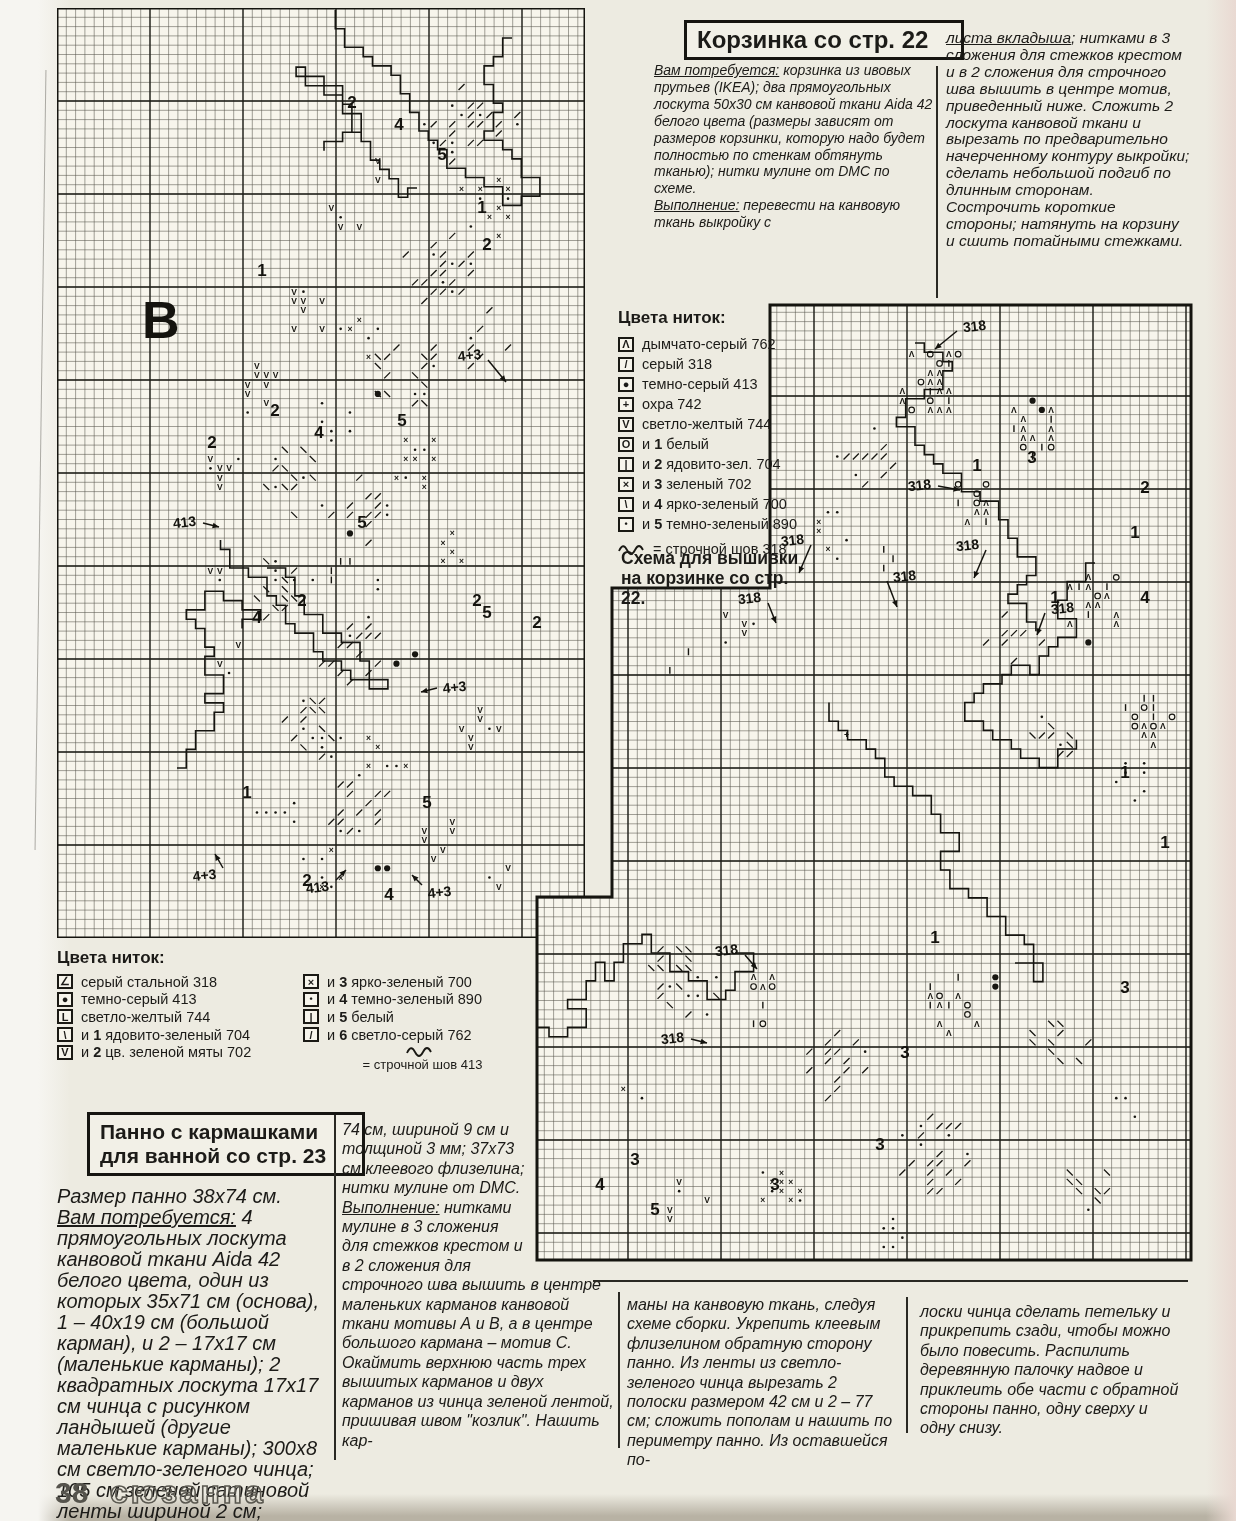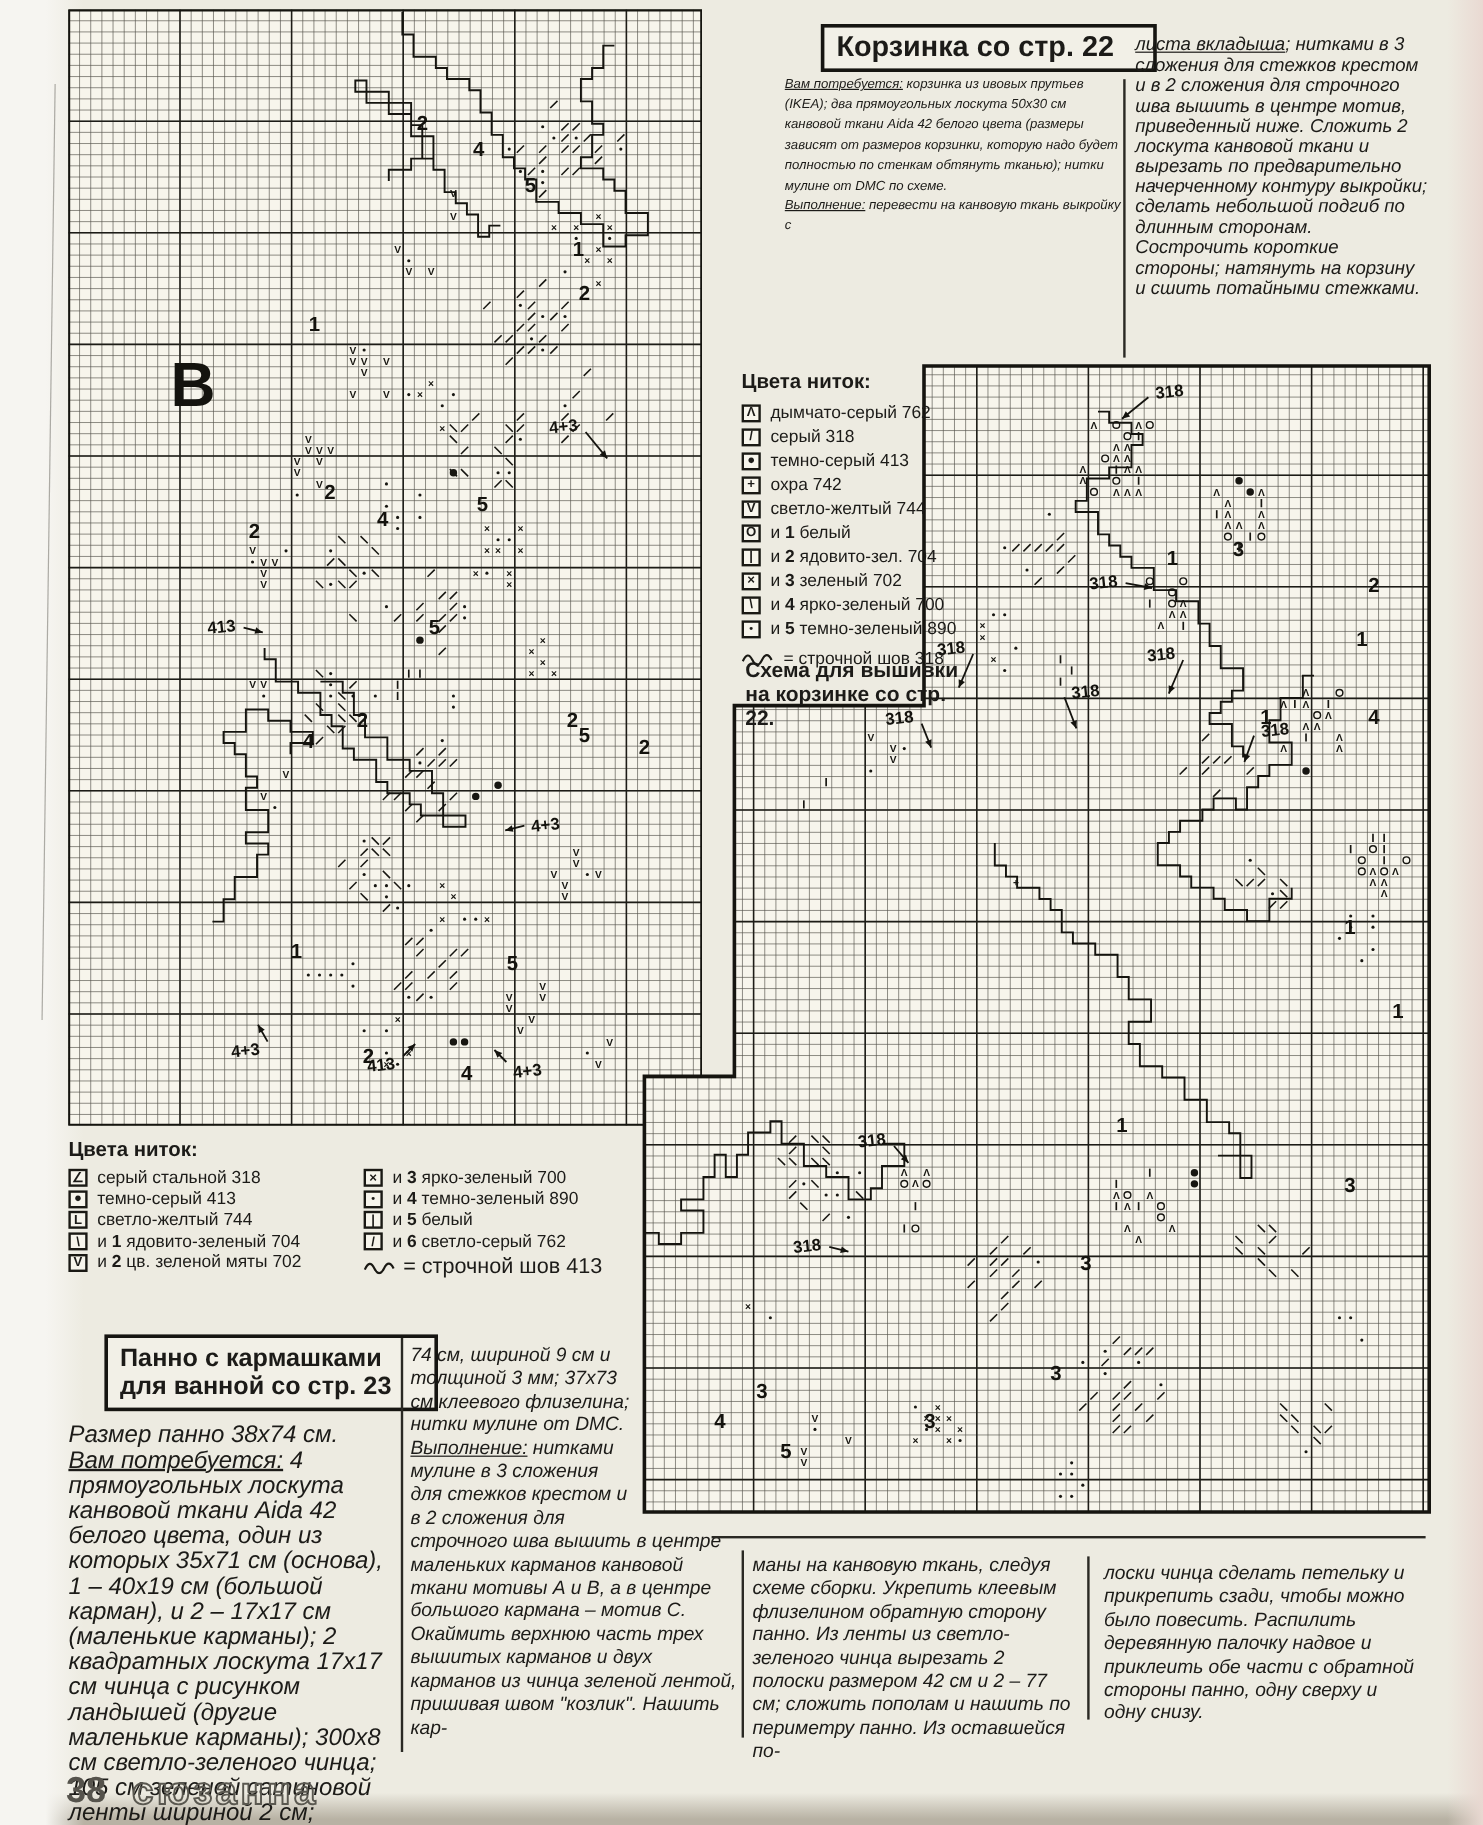--- a/index.html
+++ b/index.html
@@ -1070,21 +1070,21 @@
       <polygon points="502,332 501.5018185343221,325.01774998820184 506.8667668243388,326.96864027548065" fill="#14130e"></polygon>
       <text x="192" y="652" font-size="14" font-weight="700" fill="#14130e" text-anchor="middle" transform="rotate(-6 192 652)" font-family="&quot;Liberation Sans&quot;,sans-serif">318</text>
       <line x1="210" y1="652" x2="222" y2="666" stroke="#14130e" stroke-width="1.5"></line>
       <polygon points="222,666 215.67322344794428,663.0046872516617 220.0075508743095,659.2895494576344" fill="#14130e"></polygon>
       <text x="138" y="740" font-size="14" font-weight="700" fill="#14130e" text-anchor="middle" transform="rotate(-6 138 740)" font-family="&quot;Liberation Sans&quot;,sans-serif">318</text>
       <line x1="156" y1="736" x2="172" y2="740" stroke="#14130e" stroke-width="1.5"></line>
       <polygon points="172,740 165.10694023369726,741.2189040397743 166.49149034256786,735.6807036042919" fill="#14130e"></polygon>
     </svg>
 
   <div class="abs titlebox" style="left:652px;top:20px;width:280px;height:40px;font-size:24px;">Корзинка со стр. 22</div>
-  <div id="basketCol1" class="abs bodytext" style="left:654px;top:62px;width:280px;font-size:11px;line-height:16.9px;">
+  <div id="basketCol1" class="abs bodytext" style="left:654px;top:62px;width:280px;font-size:14px;line-height:16.9px;">
       <p><span class="u">Вам потребуется:</span> корзинка из ивовых прутьев (IKEA); два прямоугольных лоскута 50х30 см канвовой ткани Aida 42 белого цвета (размеры зависят от размеров корзинки, которую надо будет полностью по стенкам обтянуть тканью); нитки мулине от DMC по схеме.</p>
       <p><span class="u">Выполнение:</span> перевести на канвовую ткань выкройку с</p>
     </div>
   <div id="basketCol2" class="abs bodytext" style="left:946px;top:30px;width:244px;font-size:15.5px;line-height:16.9px;">
       <p><span class="u">листа вкладыша</span>; нитками в 3 сложения для стежков крестом и в 2 сложения для строчного шва вышить в центре мотив, приведенный ниже. Сложить 2 лоскута канвовой ткани и вырезать по предварительно начерченному контуру выкройки; сделать небольшой подгиб по длинным сторонам. Сострочить короткие стороны; натянуть на корзину и сшить потайными стежками.</p>
     </div>
   <div class="vline" style="left:936px;top:66px;height:232px;width:1.5px;"></div>
 
   <div class="abs" style="left:618px;top:308px;width:182px;">
     <div class="ltitle" style="font-size:17px;margin-bottom:6px;">Цвета ниток:</div>
@@ -1176,21 +1176,21 @@
             </div>
             <div class="lrow" style="font-size: 14.5px; height: 17.6px;">
               <span class="lbox" style="width: 16px; height: 15px; font-size: 11px; margin-right: 8px;">|</span>
               <span class="llabel">и <b>5</b> белый</span>
             </div>
             <div class="lrow" style="font-size: 14.5px; height: 17.6px;">
               <span class="lbox" style="width: 16px; height: 15px; font-size: 11px; margin-right: 8px;">/</span>
               <span class="llabel">и <b>6</b> светло-серый 762</span>
             </div>
           </div>
-        <div class="stitchrow" style="margin-top:2px;font-size:18px;">
+        <div class="stitchrow" style="margin-top:2px;font-size:13px;flex-direction:column;">
           <svg width="28" height="12">
             <path d="M1,8 q4,-9 8,-1 t8,0 t8,0" fill="none" stroke="#1a1914" stroke-width="1.8"></path>
           </svg>
           <span style="margin-left:5px;">= строчной шов 413</span>
         </div>
       </div>
     </div>
   </div>
 
   <div class="abs titlebox" style="left:55px;top:1112px;width:278px;height:64px;font-size:21px;">Панно с кармашками для ванной со стр. 23</div>

